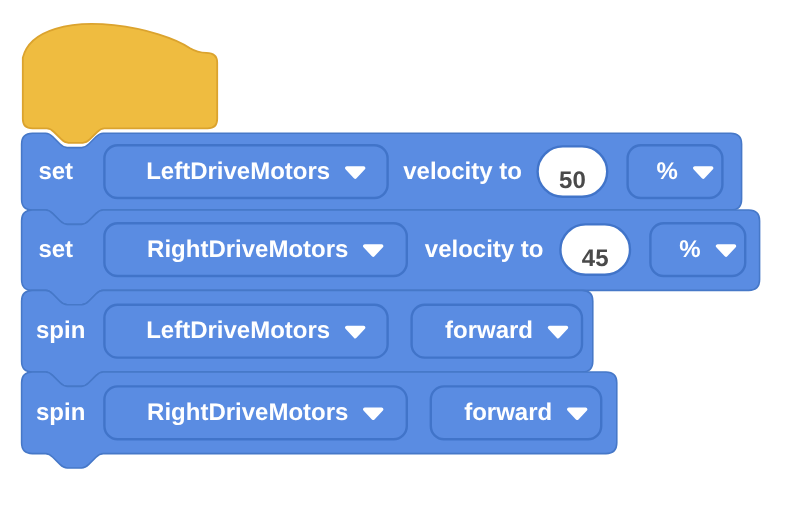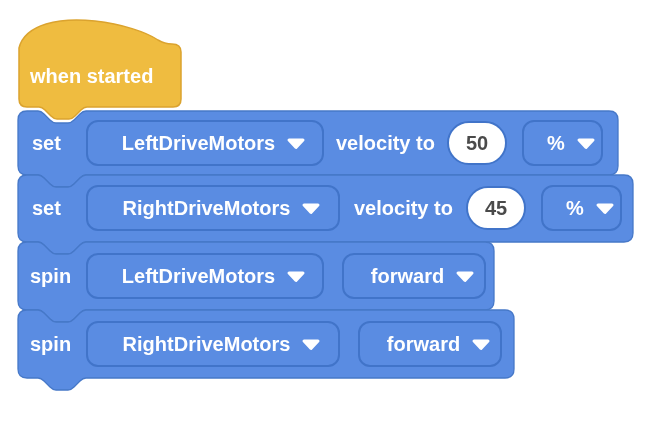--- a/index.html
+++ b/index.html
@@ -14,40 +14,39 @@
     position:absolute;color:#ffffff;font-weight:700;font-size:20px;line-height:24px;
     white-space:nowrap;user-select:none;
   }
   .dd{
     position:absolute;height:46px;box-sizing:border-box;border:2px solid #4174c9;
     border-radius:12px;display:flex;align-items:center;justify-content:center;gap:11px;
     color:#ffffff;font-weight:700;font-size:20px;cursor:pointer;white-space:nowrap;padding-left:18px;
   }
   .oval{
     position:absolute;height:44px;box-sizing:border-box;background:#ffffff;
-    border:2px solid #4174c9;border-radius:22px;display:flex;align-items:center;
+    border:2px solid #4174c9;border-radius:22px;display:flex;align-items:flex-end;
     justify-content:center;color:#4a4a4a;font-weight:700;font-size:20px;cursor:text;
   }
   .caret{display:flex;align-items:center;}
   .caret svg{display:block;}
 </style>
 </head>
 <body>
 
 <div class="canvas">
 
   <svg class="shapes" width="662" height="424" viewBox="0 0 662 424">
     <path class="blk" d="M18 120 Q18 111 27 111 H38 c3 0 4.5 1.5 6 3 l6 6 c1.5 1.5 3 3 6 3 h12 c3 0 4.5 -1.5 6 -3 l6 -6 c1.5 -1.5 3 -3 6 -3 H609 Q618 111 618 120 V166 Q618 175 609 175 H86 c-3 0 -4.5 1.5 -6 3 l-6 6 c-1.5 1.5 -3 3 -6 3 h-12 c-3 0 -4.5 -1.5 -6 -3 l-6 -6 c-1.5 -1.5 -3 -3 -6 -3 H27 Q18 175 18 166 Z" fill="#5a8ce2"></path>
     <path class="blk" d="M18 184 Q18 175 27 175 H38 c3 0 4.5 1.5 6 3 l6 6 c1.5 1.5 3 3 6 3 h12 c3 0 4.5 -1.5 6 -3 l6 -6 c1.5 -1.5 3 -3 6 -3 H624 Q633 175 633 184 V233 Q633 242 624 242 H86 c-3 0 -4.5 1.5 -6 3 l-6 6 c-1.5 1.5 -3 3 -6 3 h-12 c-3 0 -4.5 -1.5 -6 -3 l-6 -6 c-1.5 -1.5 -3 -3 -6 -3 H27 Q18 242 18 233 Z" fill="#5a8ce2"></path>
     <path class="blk" d="M18 251 Q18 242 27 242 H38 c3 0 4.5 1.5 6 3 l6 6 c1.5 1.5 3 3 6 3 h12 c3 0 4.5 -1.5 6 -3 l6 -6 c1.5 -1.5 3 -3 6 -3 H485 Q494 242 494 251 V301 Q494 310 485 310 H86 c-3 0 -4.5 1.5 -6 3 l-6 6 c-1.5 1.5 -3 3 -6 3 h-12 c-3 0 -4.5 -1.5 -6 -3 l-6 -6 c-1.5 -1.5 -3 -3 -6 -3 H27 Q18 310 18 301 Z" fill="#5a8ce2"></path>
     <path class="blk" d="M18 319 Q18 310 27 310 H38 c3 0 4.5 1.5 6 3 l6 6 c1.5 1.5 3 3 6 3 h12 c3 0 4.5 -1.5 6 -3 l6 -6 c1.5 -1.5 3 -3 6 -3 H505 Q514 310 514 319 V369 Q514 378 505 378 H86 c-3 0 -4.5 1.5 -6 3 l-6 6 c-1.5 1.5 -3 3 -6 3 h-12 c-3 0 -4.5 -1.5 -6 -3 l-6 -6 c-1.5 -1.5 -3 -3 -6 -3 H27 Q18 378 18 369 Z" fill="#5a8ce2"></path>
     <path class="hat" d="M19 99 L19 48 C25 24 60 17 95 21 C122 24 146 32 158 40 C163 43 167 44 172 44 Q181 44 181 52 L181 99 Q181 107 173 107 H87 c-3 0 -4.5 1.5 -6 3 l-6 6 c-1.5 1.5 -3 3 -6 3 h-12 c-3 0 -4.5 -1.5 -6 -3 l-6 -6 c-1.5 -1.5 -3 -3 -6 -3 H27 Q19 107 19 99 Z" fill="#efbc40"></path>
   </svg>
 
-  <div class="lbl" style="left:30px;top:64px">when started</div>
 
   <div class="lbl" style="left:32px;top:131px">set</div>
   <div class="dd" style="left:86px;top:120px;width:238px">
     <span>LeftDriveMotors</span>
     <span class="caret">
       <svg width="20" height="13" viewBox="0 0 20 13">
           <path d="M3 3 L17 3 L10 10.5 Z" fill="#ffffff" stroke="#ffffff" stroke-width="3" stroke-linejoin="round"></path>
         </svg>
     </span>
   </div>

